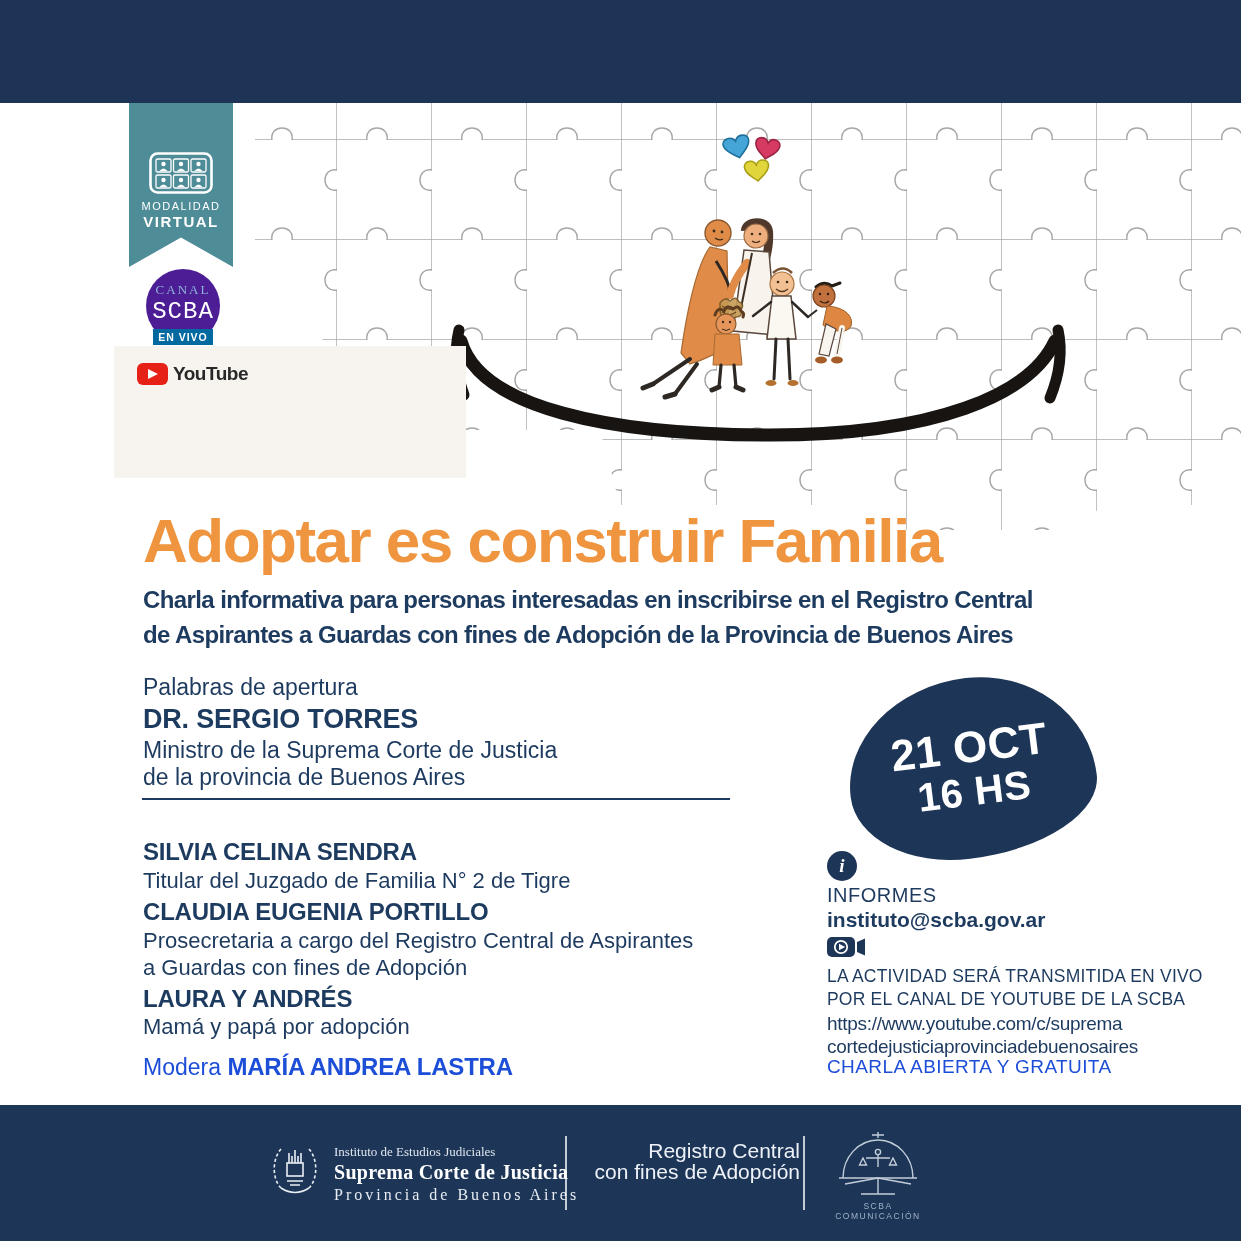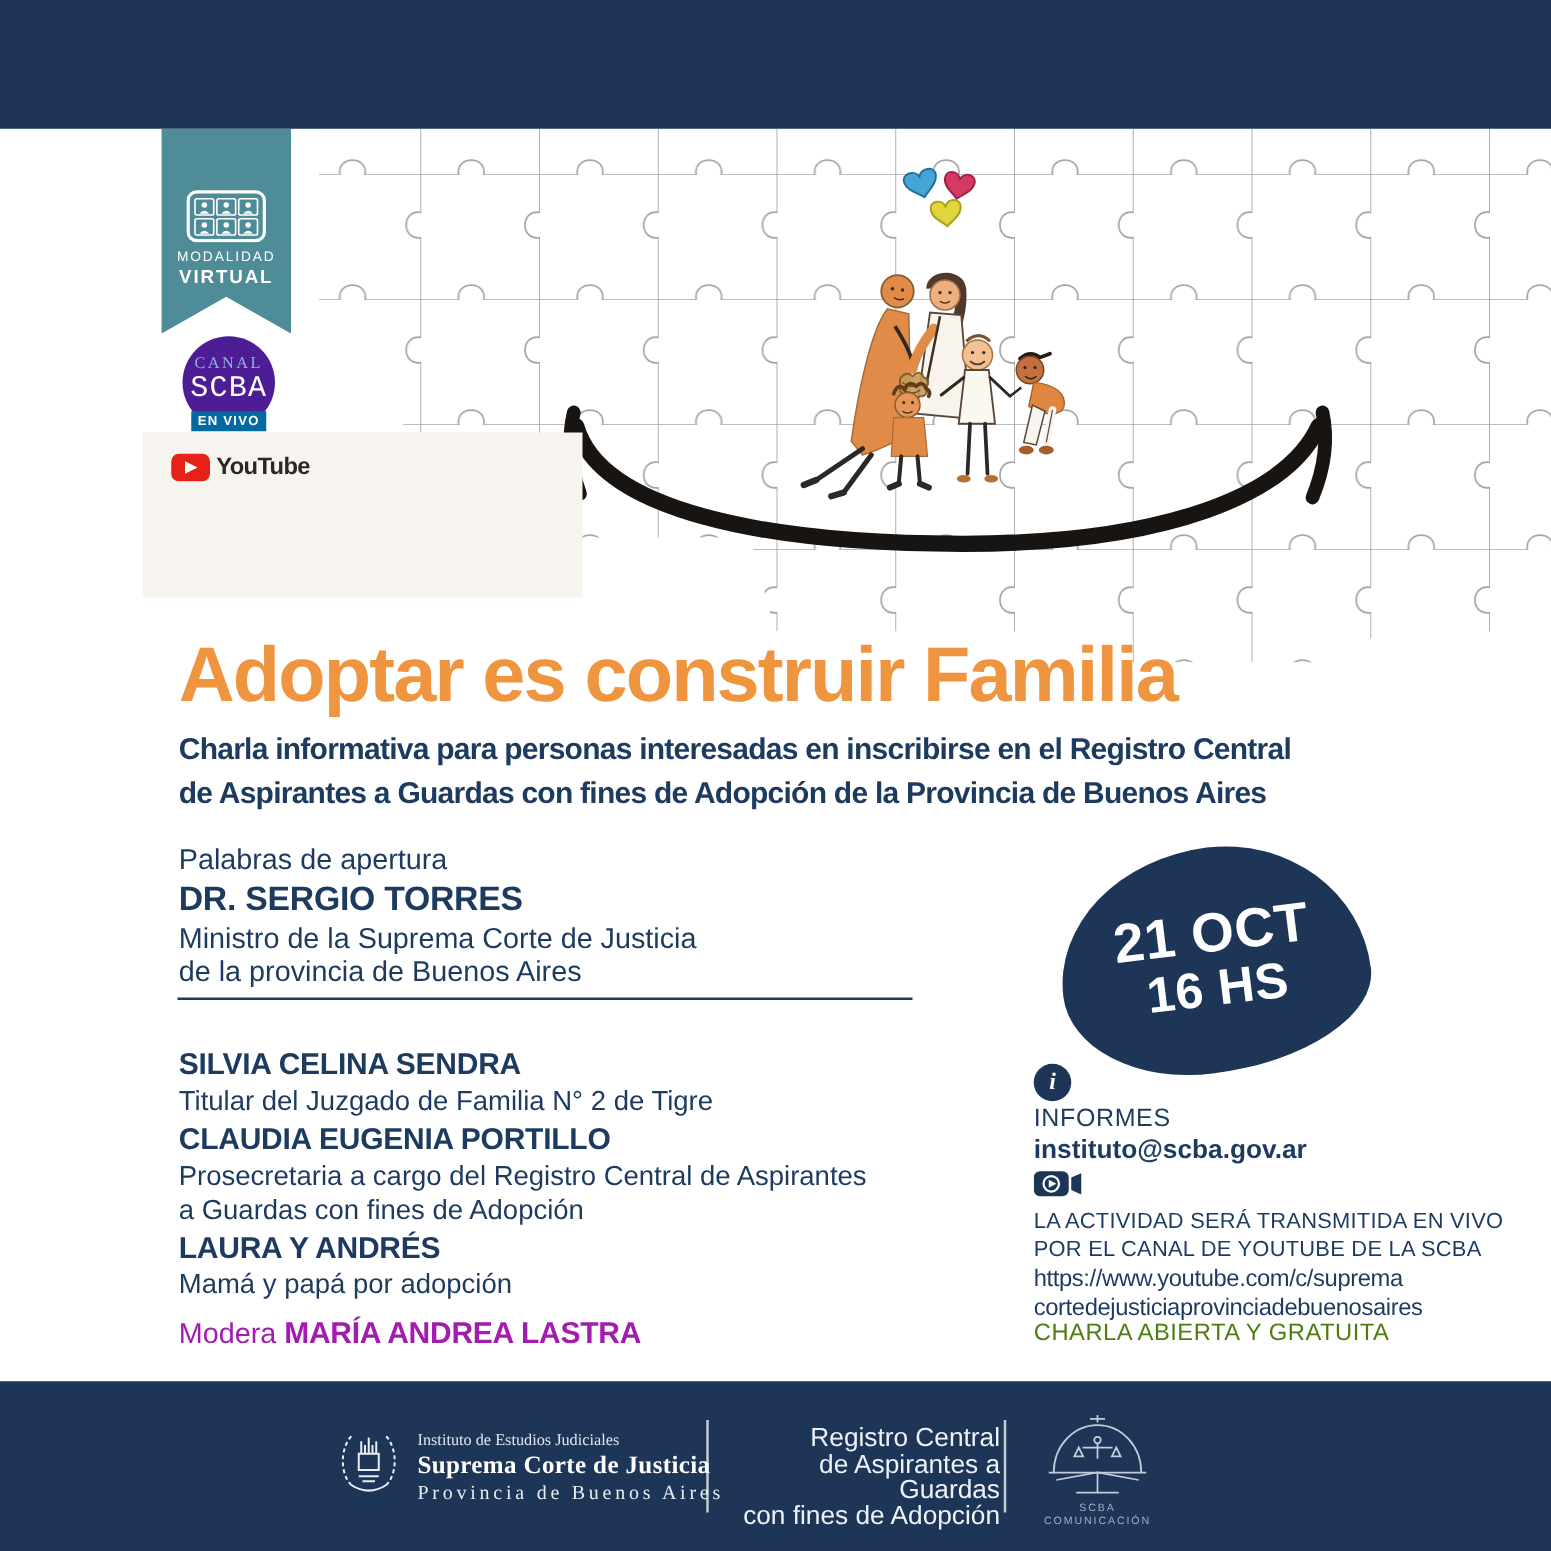--- a/index.html
+++ b/index.html
@@ -28,36 +28,36 @@
                  border-top:5.5px solid transparent;border-bottom:5.5px solid transparent;}
   .yt-text{left:173px;top:363px;font-size:19px;font-weight:700;color:#282828;letter-spacing:-0.5px;}
   
   .title{left:143px;top:505px;font-size:62px;font-weight:700;letter-spacing:-1.5px;color:#f0953f;white-space:nowrap;text-align:center;}
   .sub{left:143px;font-size:24px;font-weight:700;letter-spacing:-0.6px;color:#1d3a5f;white-space:nowrap;}
   
   .t23{left:143px;font-size:23px;color:#1d3a5f;white-space:nowrap;}
   .name{left:143px;font-size:24px;font-weight:700;letter-spacing:-0.2px;color:#1d3a5f;white-space:nowrap;}
   .role{left:143px;font-size:22px;color:#1d3a5f;white-space:nowrap;}
   .rule{left:142px;top:798px;width:588px;height:2.4px;background:#1d3a5f;}
-  .modera{left:143px;top:1053px;font-size:23px;color:#a21caf;white-space:nowrap;}
+  .modera{left:143px;top:1053px;font-size:23px;color:#1d4ed8;white-space:nowrap;}
   .modera b{font-size:24px;letter-spacing:-0.2px;}
   
   .blob{left:848px;top:678px;width:247px;height:180px;background:#1d3557;
         border-radius:52% 48% 55% 45% / 58% 62% 38% 42%;transform:rotate(-7deg);
         display:flex;flex-direction:column;align-items:center;justify-content:center;}
   .blob-date{font-size:44px;font-weight:700;color:#ffffff;letter-spacing:0.5px;line-height:1.05;}
   .blob-time{font-size:40px;font-weight:700;color:#ffffff;letter-spacing:0.5px;line-height:1.05;}
   .info-icon{left:827px;top:851px;width:30px;height:30px;border-radius:50%;background:#1d3557;color:#ffffff;
              font-family:"Liberation Serif",serif;font-style:italic;font-weight:700;font-size:19px;
              display:flex;align-items:center;justify-content:center;}
   .informes{left:827px;top:884px;font-size:20px;letter-spacing:0.5px;color:#1d3a5f;}
   .email{left:827px;top:908px;font-size:21px;font-weight:700;color:#1d3a5f;}
   .stream{left:827px;font-size:17.5px;letter-spacing:0.2px;color:#1d3a5f;white-space:nowrap;}
   .url{left:827px;font-size:19px;font-weight:400;letter-spacing:-0.3px;color:#1d3a5f;white-space:nowrap;}
-  .note{left:827px;top:1056px;font-size:19px;letter-spacing:0.4px;color:#4d7c0f;white-space:nowrap;}
+  .note{left:827px;top:1056px;font-size:19px;letter-spacing:0.4px;color:#1d4ed8;white-space:nowrap;}
   
   .inst{left:334px;top:1144px;color:#ffffff;font-family:"Liberation Serif",serif;}
   .inst-l1{font-size:13px;color:#dfe6ee;margin-bottom:1px;}
   .inst-l2{font-size:20px;font-weight:700;letter-spacing:0.3px;}
   .inst-l3{font-size:16px;letter-spacing:3px;color:#e8edf3;margin-top:2px;}
   .fdiv{width:1.5px;height:74px;top:1136px;background:rgba(255,255,255,0.75);}
   .registry{left:570px;top:1141px;width:230px;text-align:right;color:#eef2f7;font-size:21px;line-height:20.5px;font-weight:400;}
   .comms{left:823px;top:1201px;width:110px;text-align:center;font-size:8.5px;letter-spacing:1.5px;color:#9fb0c5;}
 </style>
 </head>
@@ -250,21 +250,20 @@
   <div class="abs inst">
     <div class="inst-l1">Instituto de Estudios Judiciales</div>
     <div class="inst-l2">Suprema Corte de Justicia</div>
     <div class="inst-l3">Provincia de Buenos Aires</div>
   </div>
 
   <div class="abs fdiv" style="left:565px"></div>
 
   <div class="abs registry">
     <div>Registro Central</div>
-    <div>de Aspirantes a Guardas</div>
     <div>con fines de Adopción</div>
   </div>
 
   <div class="abs fdiv" style="left:803px"></div>
 
   <svg class="abs" style="left:833px;top:1126px" width="90" height="74" viewBox="0 0 90 74">
     <g fill="none" stroke="#c3cdd9" stroke-width="1.4">
       <path d="M10,52 A35,38 0 0 1 80,52"></path>
       <path d="M45,6 v6 M39,9 h12"></path>
       <path d="M6,52 H84"></path>

